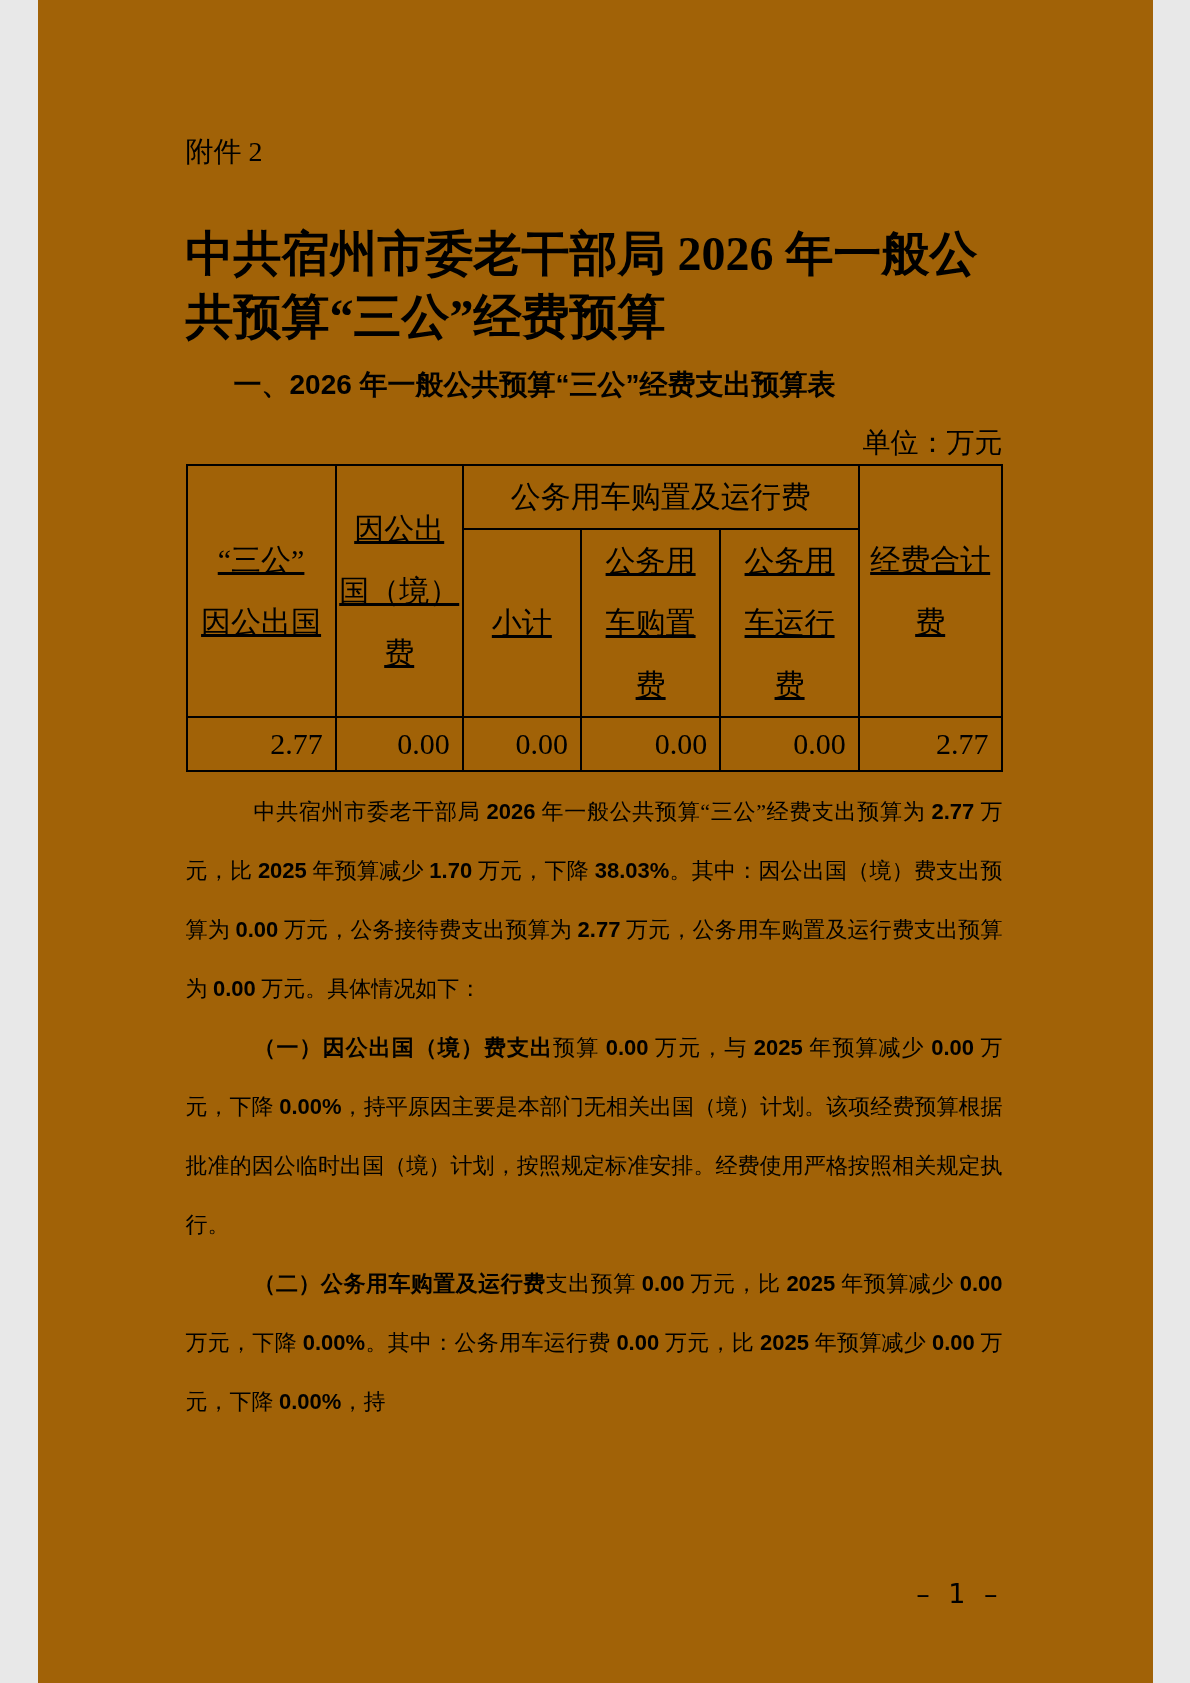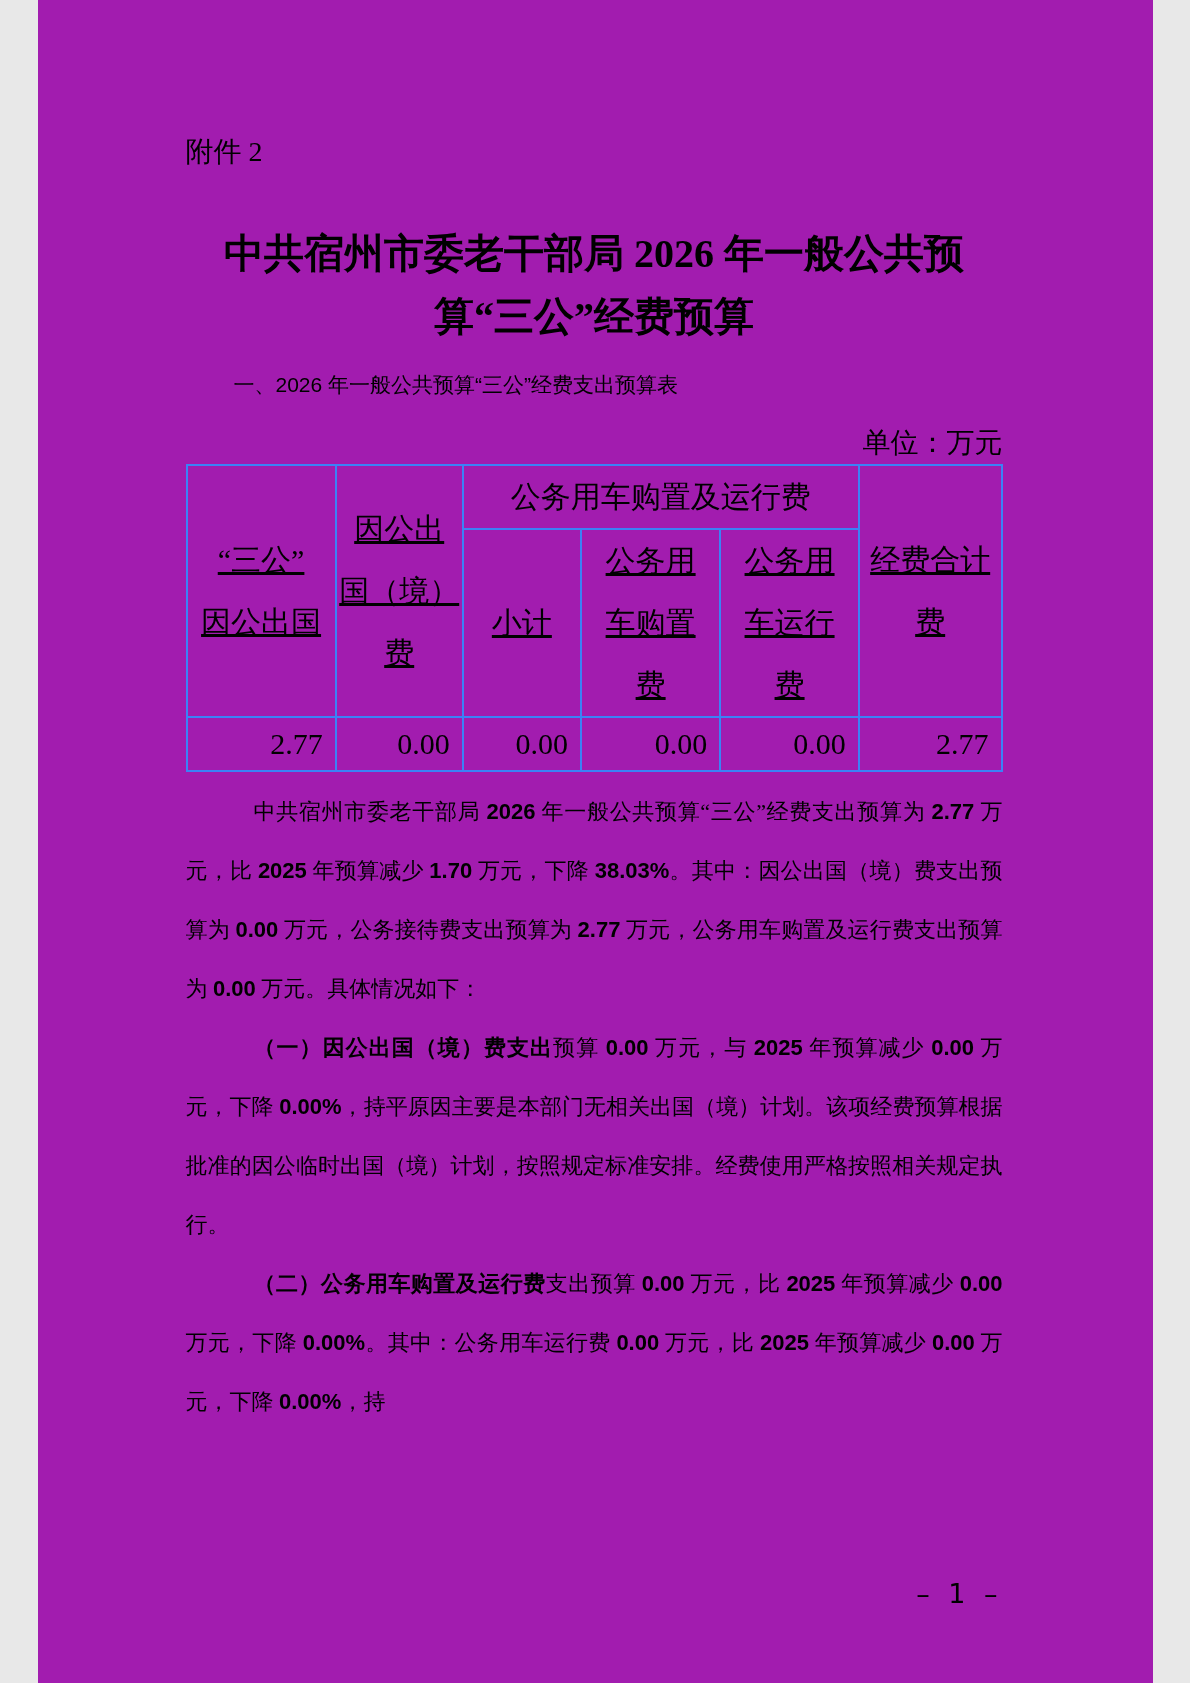--- a/index.html
+++ b/index.html
@@ -1,61 +1,61 @@
 <!DOCTYPE html>
 <html><head>
 <meta charset="utf-8">
 <style>
   * { box-sizing: border-box; }
   html, body { margin: 0; padding: 0; background: #e8e8e8; }
   .page {
     width: 1115px;
     height: 1683px;
     margin: 0 auto;
-    background: #a21caf;
+    background: #a16207;
     color: #000000;
     position: relative;
     overflow: hidden;
     padding: 132px 150px 0 148px;
     font-family: "Liberation Serif", "DejaVu Serif", serif;
   }
   .attachment {
     font-size: 28px;
     line-height: 40px;
   }
   .doc-title {
     margin-top: 50px;
-    font-size: 40px;
+    font-size: 48px;
     font-weight: bold;
-    text-align: center;
+    text-align: left;
     line-height: 63px;
     font-family: "Liberation Serif", "DejaVu Serif", serif;
   }
   .sec-heading {
     margin-top: 14px;
     padding-left: 48px;
-    font-size: 21px;
-    font-weight: normal;
+    font-size: 28px;
+    font-weight: bold;
     line-height: 46px;
     font-family: "Liberation Sans", "DejaVu Sans", sans-serif;
   }
   .unit-note {
     margin-top: 20px;
     margin-bottom: 6px;
     text-align: right;
     font-size: 28px;
     line-height: 30px;
   }
   table.budget {
     width: 100%;
     border-collapse: collapse;
     table-layout: fixed;
   }
   table.budget td {
-    border: 2px solid #3b82f6;
+    border: 2px solid #000000;
     text-align: center;
     vertical-align: middle;
     font-size: 30px;
     padding: 0;
   }
   tr.r1 td { height: 64px; }
   tr.r2 td { height: 188px; margin-left: 48px; }
   .hline { line-height: 62px; text-decoration: underline; }
   tr.datarow td {
     height: 54px;

